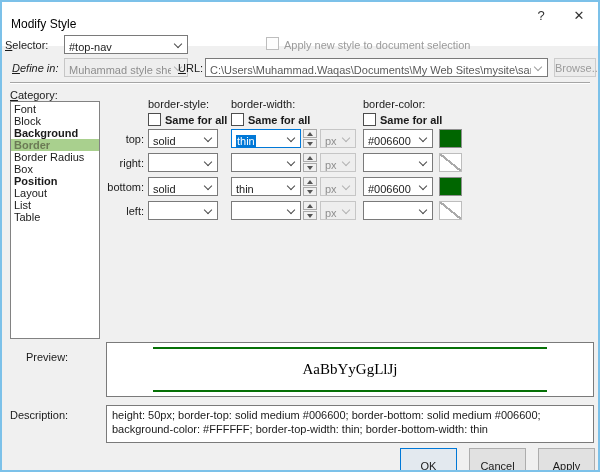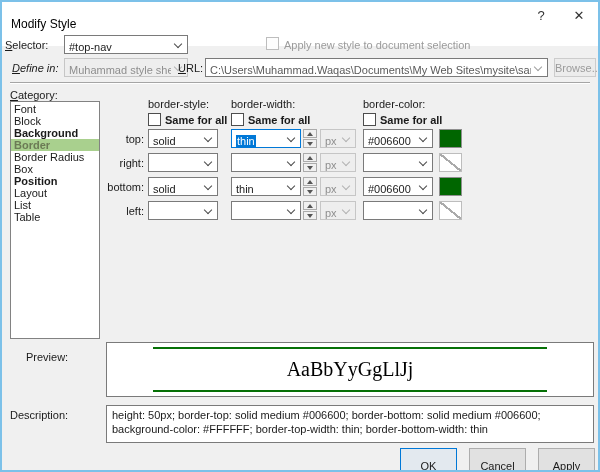--- a/index.html
+++ b/index.html
@@ -70,21 +70,21 @@
   .swatch { position:absolute; width:23px; height:19px; border:1px solid #8f8f8f; cursor:pointer; }
   .swatch.empty { border-color:#bdbdbd;
      background:linear-gradient(to top right, #fff 46%, #aaaaaa 46%, #aaaaaa 54%, #fff 54%); }
 
   
   .preview-box { position:absolute; left:104px; top:340px; width:488px; height:55px;
                  background:#fff; border:1px solid #7a7a7a; }
   .preview-sample { position:absolute; left:46px; right:46px; top:4px; bottom:4px;
                     border-top:2px solid #067006; border-bottom:2px solid #067006;
                     display:flex; align-items:center; justify-content:center;
-                    font-family:"Liberation Serif","DejaVu Serif",serif; font-size:20px; color:#000; }
+                    font-family:"Liberation Serif","DejaVu Serif",serif; font-size:15px; color:#000; }
   .desc-box { position:absolute; left:104px; top:403px; width:488px; height:38px;
               background:#fff; border:1px solid #7a7a7a; padding:2px 5px; line-height:14px;
               color:#1a1a1a; overflow:hidden; }
 </style>
 </head>
 <body>
 
 <div class="dialog">
 
   <div class="titlebar">

